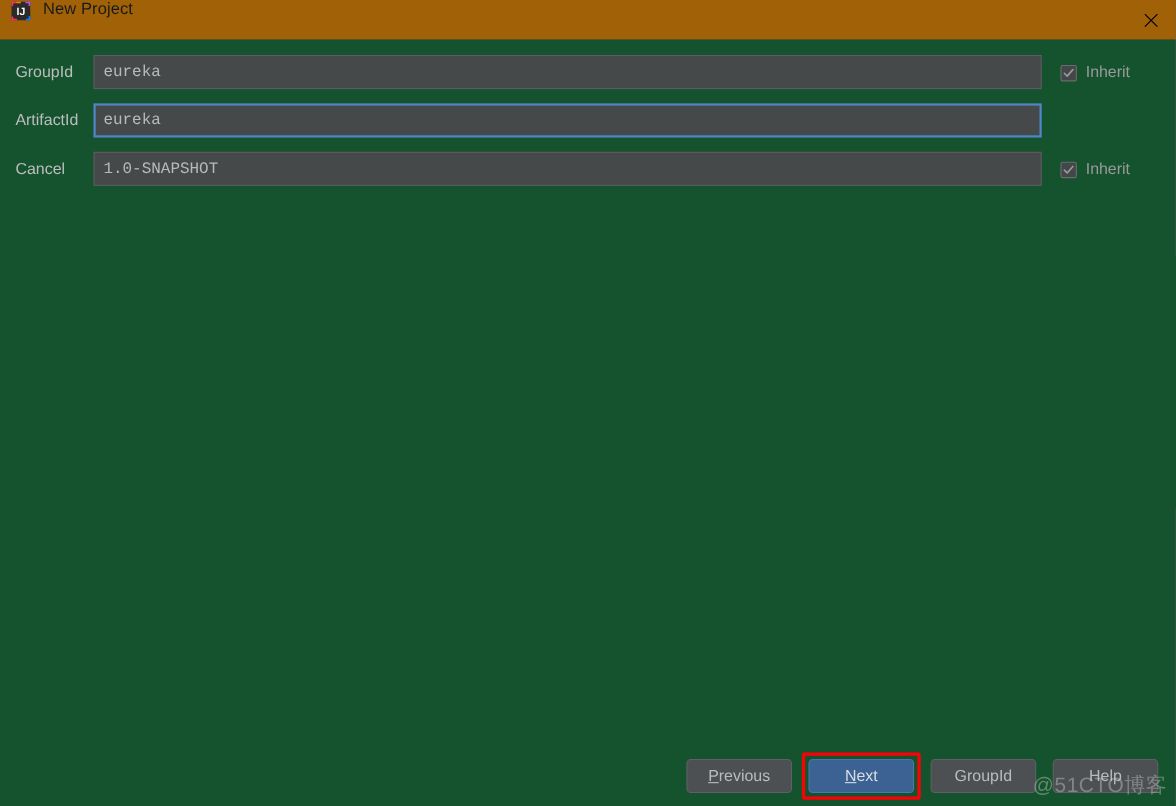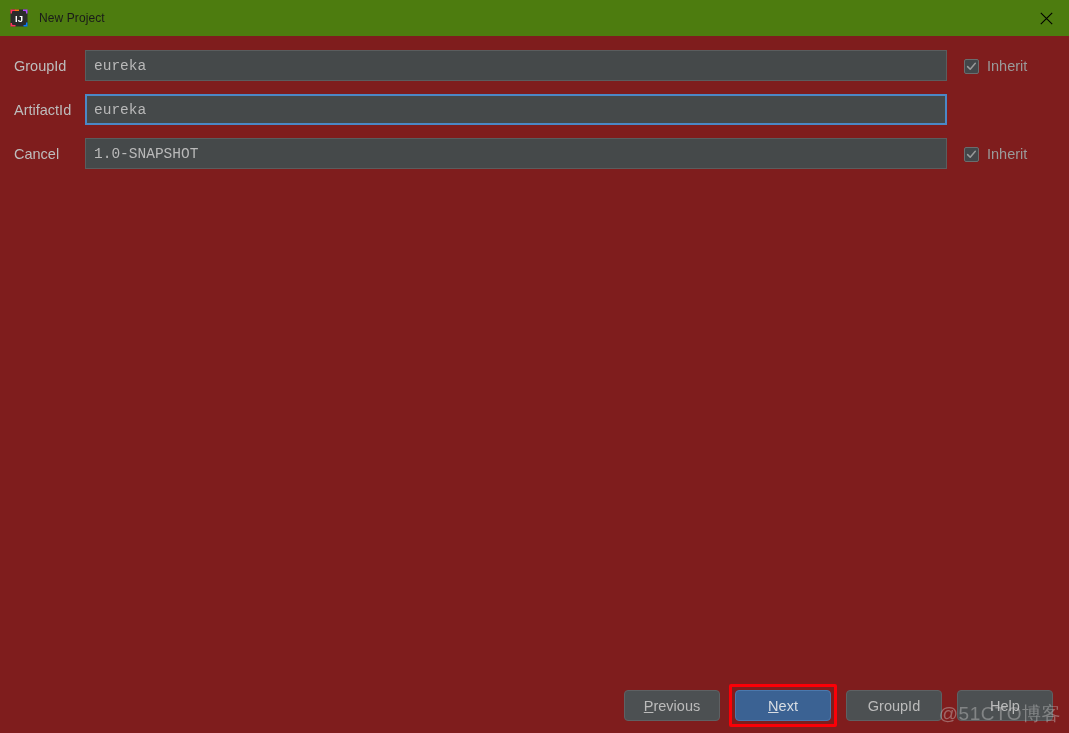--- a/index.html
+++ b/index.html
@@ -20,36 +20,35 @@
     background: #3c4043;
     box-sizing: border-box;
   }
 
   
   .titlebar {
     position: absolute;
     left: 0; top: 0;
     width: 1069px;
     height: 36px;
-    background: #4d7c0f;
-    display: flex;
-    align-items: center;
+    background: #a16207;
+    display: flex;
     box-sizing: border-box;
   }
   .app-icon {
     width: 20px;
     height: 20px;
     margin-left: 9px;
     position: relative;
     flex: 0 0 auto;
   }
   .app-icon svg { display: block; }
   .title-text {
     margin-left: 10px;
-    font-size: 12px;
+    font-size: 15px;
     color: #1a1a1a;
     letter-spacing: 0.1px;
     white-space: nowrap;
   }
   .titlebar-spacer { flex: 1 1 auto; }
   .close-btn {
     width: 46px;
     height: 36px;
     display: flex;
     align-items: center;
@@ -57,21 +56,21 @@
     cursor: default;
   }
   .close-btn svg { display: block; }
 
   
   .content {
     position: absolute;
     left: 0; top: 36px;
     width: 1069px;
     height: 697px;
-    background: #7f1d1d;
+    background: #14532d;
     box-sizing: border-box;
   }
 
   
   .form {
     position: absolute;
     left: 0;
     top: 14px;
     width: 1069px;
   }

